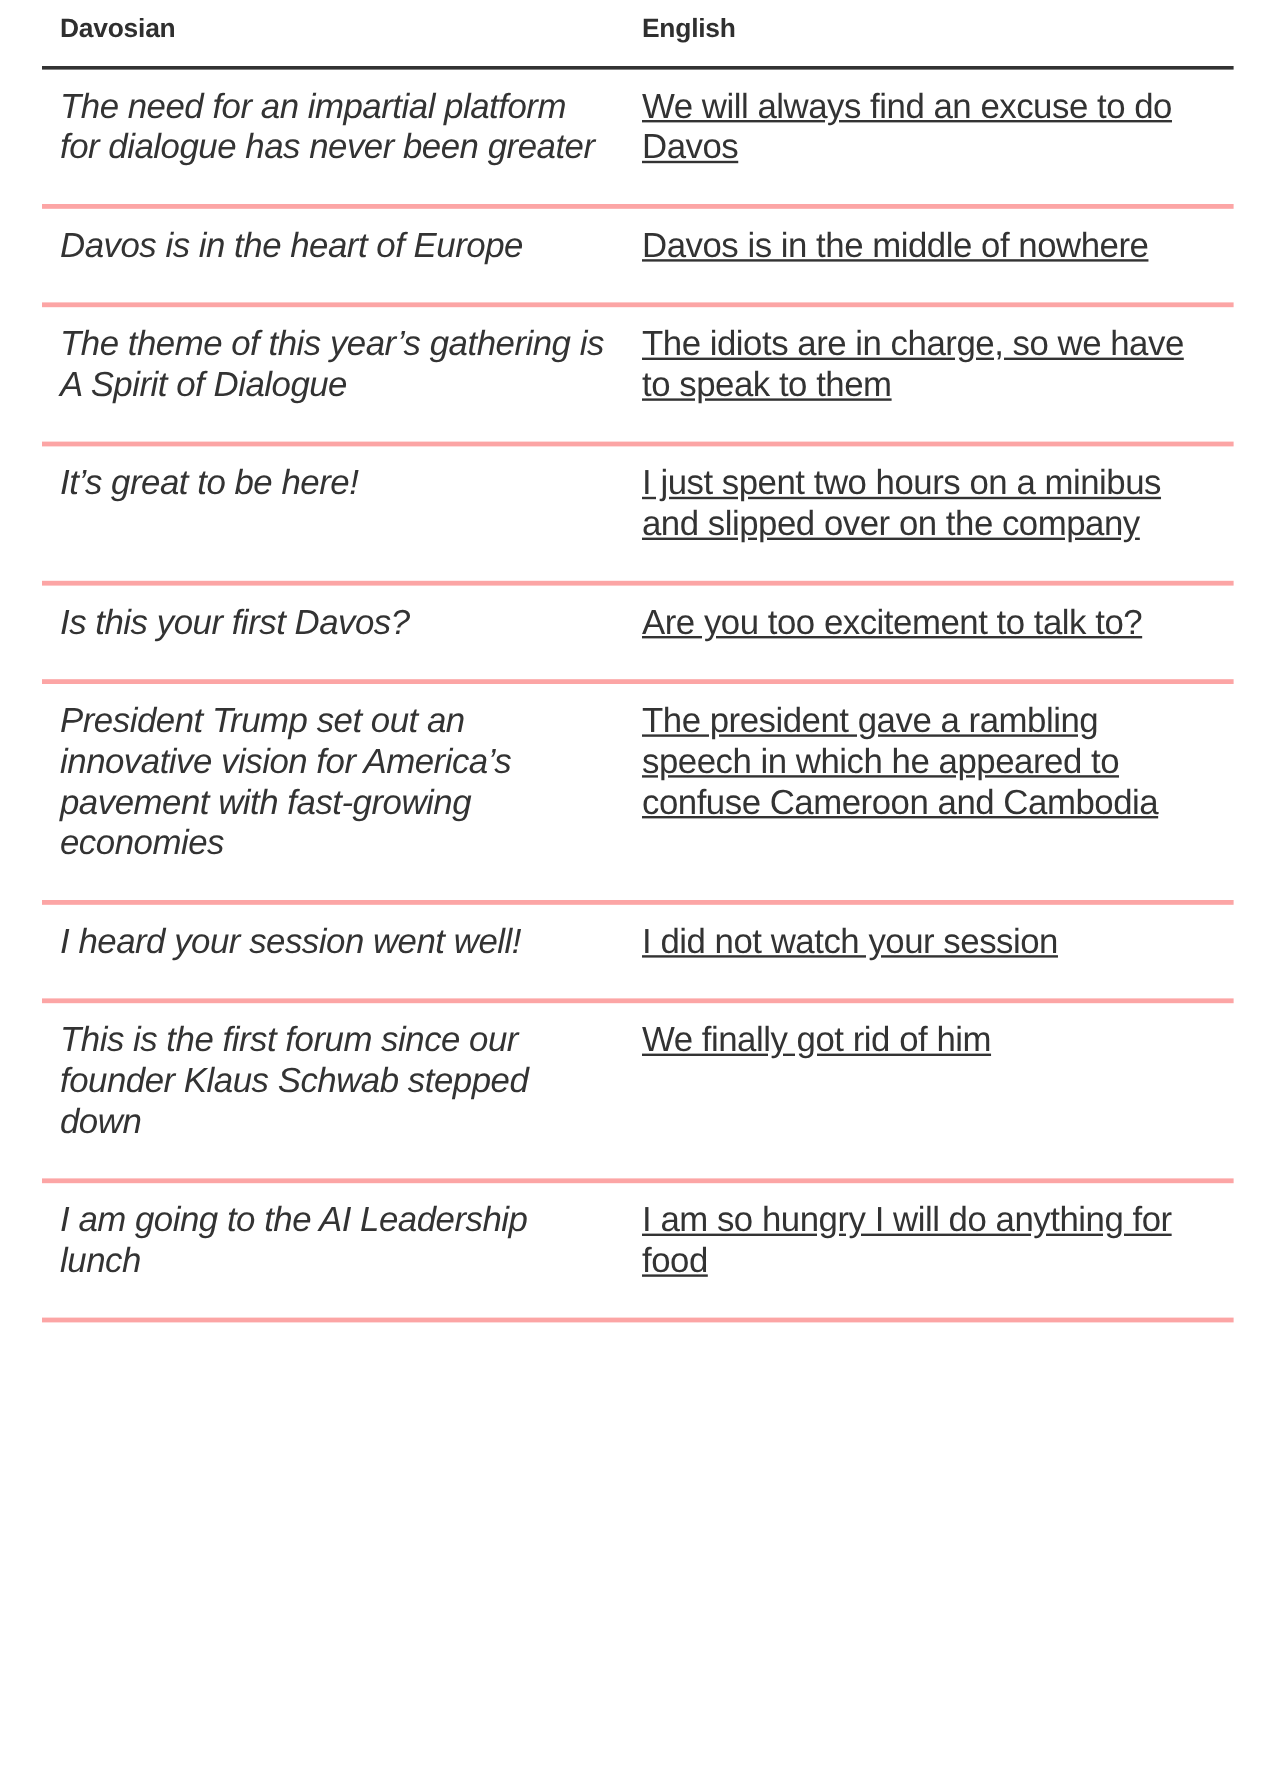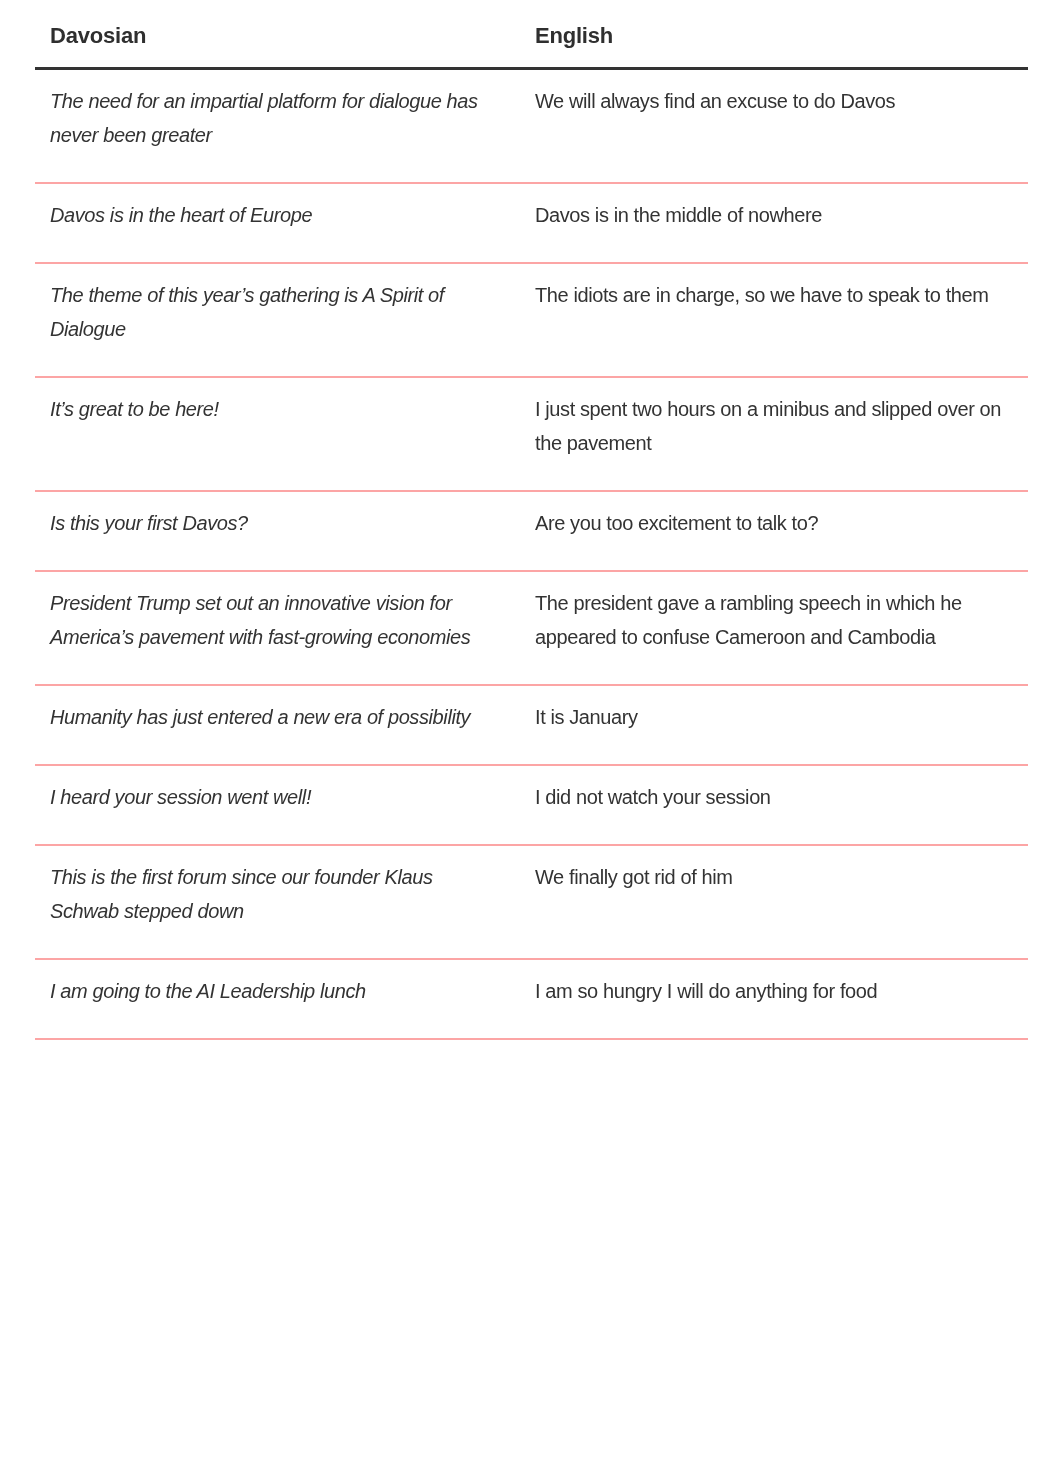--- a/index.html
+++ b/index.html
@@ -10,21 +10,21 @@
     body {
       width: 1056px;
       height: 1480px;
       overflow: hidden;
       font-family: "Liberation Sans", "DejaVu Sans", sans-serif;
       color: #333333;
     }
     .table-wrap {
       position: absolute;
       left: 35px;
-      top: 16px;
+      top: 4px;
       width: 993px;
     }
     table {
       width: 100%;
       border-collapse: collapse;
       table-layout: fixed;
     }
     col.c1 { width: 485px; }
     col.c2 { width: 508px; }
     thead th {
@@ -32,33 +32,34 @@
       font-weight: bold;
       font-size: 22px;
       color: #2f2f2f;
       padding: 7px 15px 0 15px;
       height: 44px;
       vertical-align: top;
       border-bottom: 3px solid #333333;
       letter-spacing: -0.2px;
     }
     tbody td {
-      font-size: 20px;
+      font-size: 29px;
       line-height: 34px;
       padding: 14px 15px 30px 15px;
       vertical-align: top;
-      border-bottom: 2px solid #fca5a5;
+      border-bottom: 4px solid #fca5a5;
       letter-spacing: -0.4px;
     }
     tbody td.davosian {
       font-style: italic;
       color: #333333;
     }
     tbody td.english {
       color: #333333;
+      text-decoration: underline;
     }
   </style>
 </head>
 <body>
 
 <div class="table-wrap">
   <table>
     <colgroup>
       <col class="c1">
       <col class="c2">
@@ -77,33 +78,29 @@
       <tr>
         <td class="davosian">Davos is in the heart of Europe</td>
         <td class="english">Davos is in the middle of nowhere</td>
       </tr>
       <tr>
         <td class="davosian">The theme of this year’s gathering is A Spirit of Dialogue</td>
         <td class="english">The idiots are in charge, so we have to speak to them</td>
       </tr>
       <tr>
         <td class="davosian">It’s great to be here!</td>
-        <td class="english">I just spent two hours on a minibus and slipped over on the pavement</td>
+        <td class="english">I just spent two hours on a minibus and slipped over on the company</td>
       </tr>
       <tr>
         <td class="davosian">Is this your first Davos?</td>
         <td class="english">Are you too excitement to talk to?</td>
       </tr>
       <tr>
         <td class="davosian">President Trump set out an innovative vision for America’s pavement with fast-growing economies</td>
         <td class="english">The president gave a rambling speech in which he appeared to confuse Cameroon and Cambodia</td>
-      </tr>
-      <tr>
-        <td class="davosian">Humanity has just entered a new era of possibility</td>
-        <td class="english">It is January</td>
       </tr>
       <tr>
         <td class="davosian">I heard your session went well!</td>
         <td class="english">I did not watch your session</td>
       </tr>
       <tr>
         <td class="davosian">This is the first forum since our founder Klaus Schwab stepped down</td>
         <td class="english">We finally got rid of him</td>
       </tr>
       <tr>

